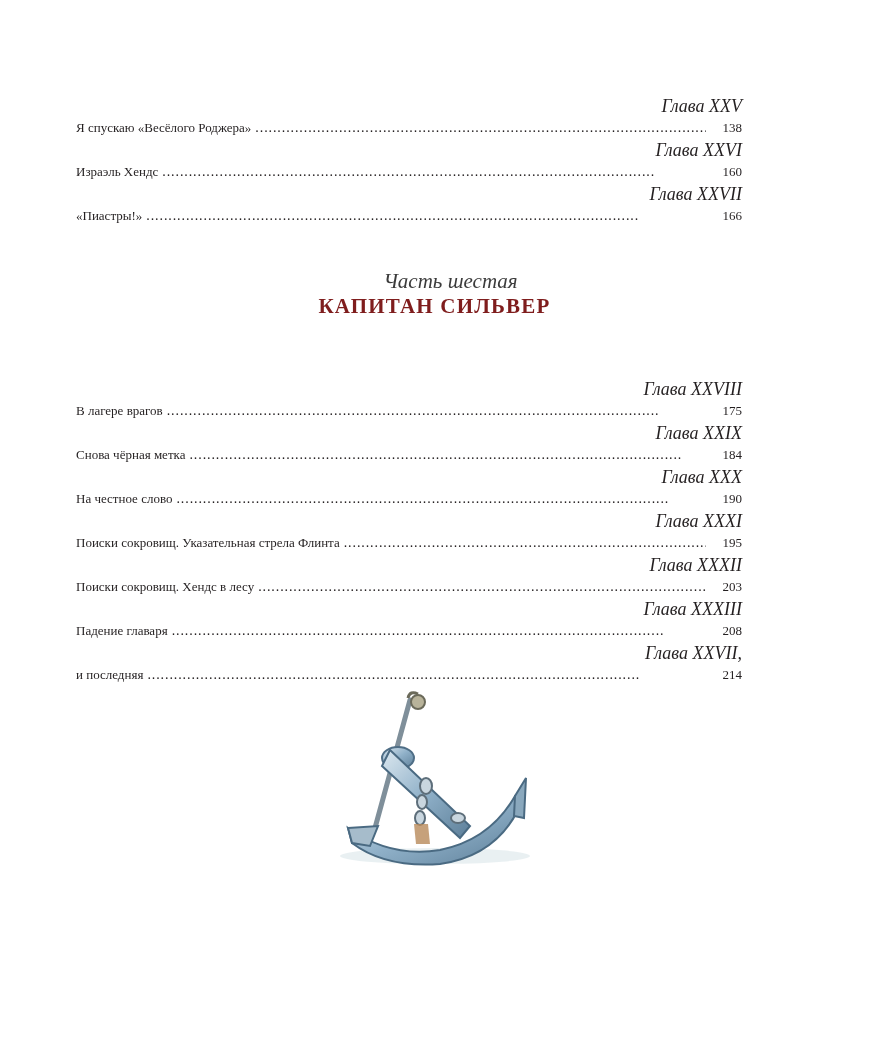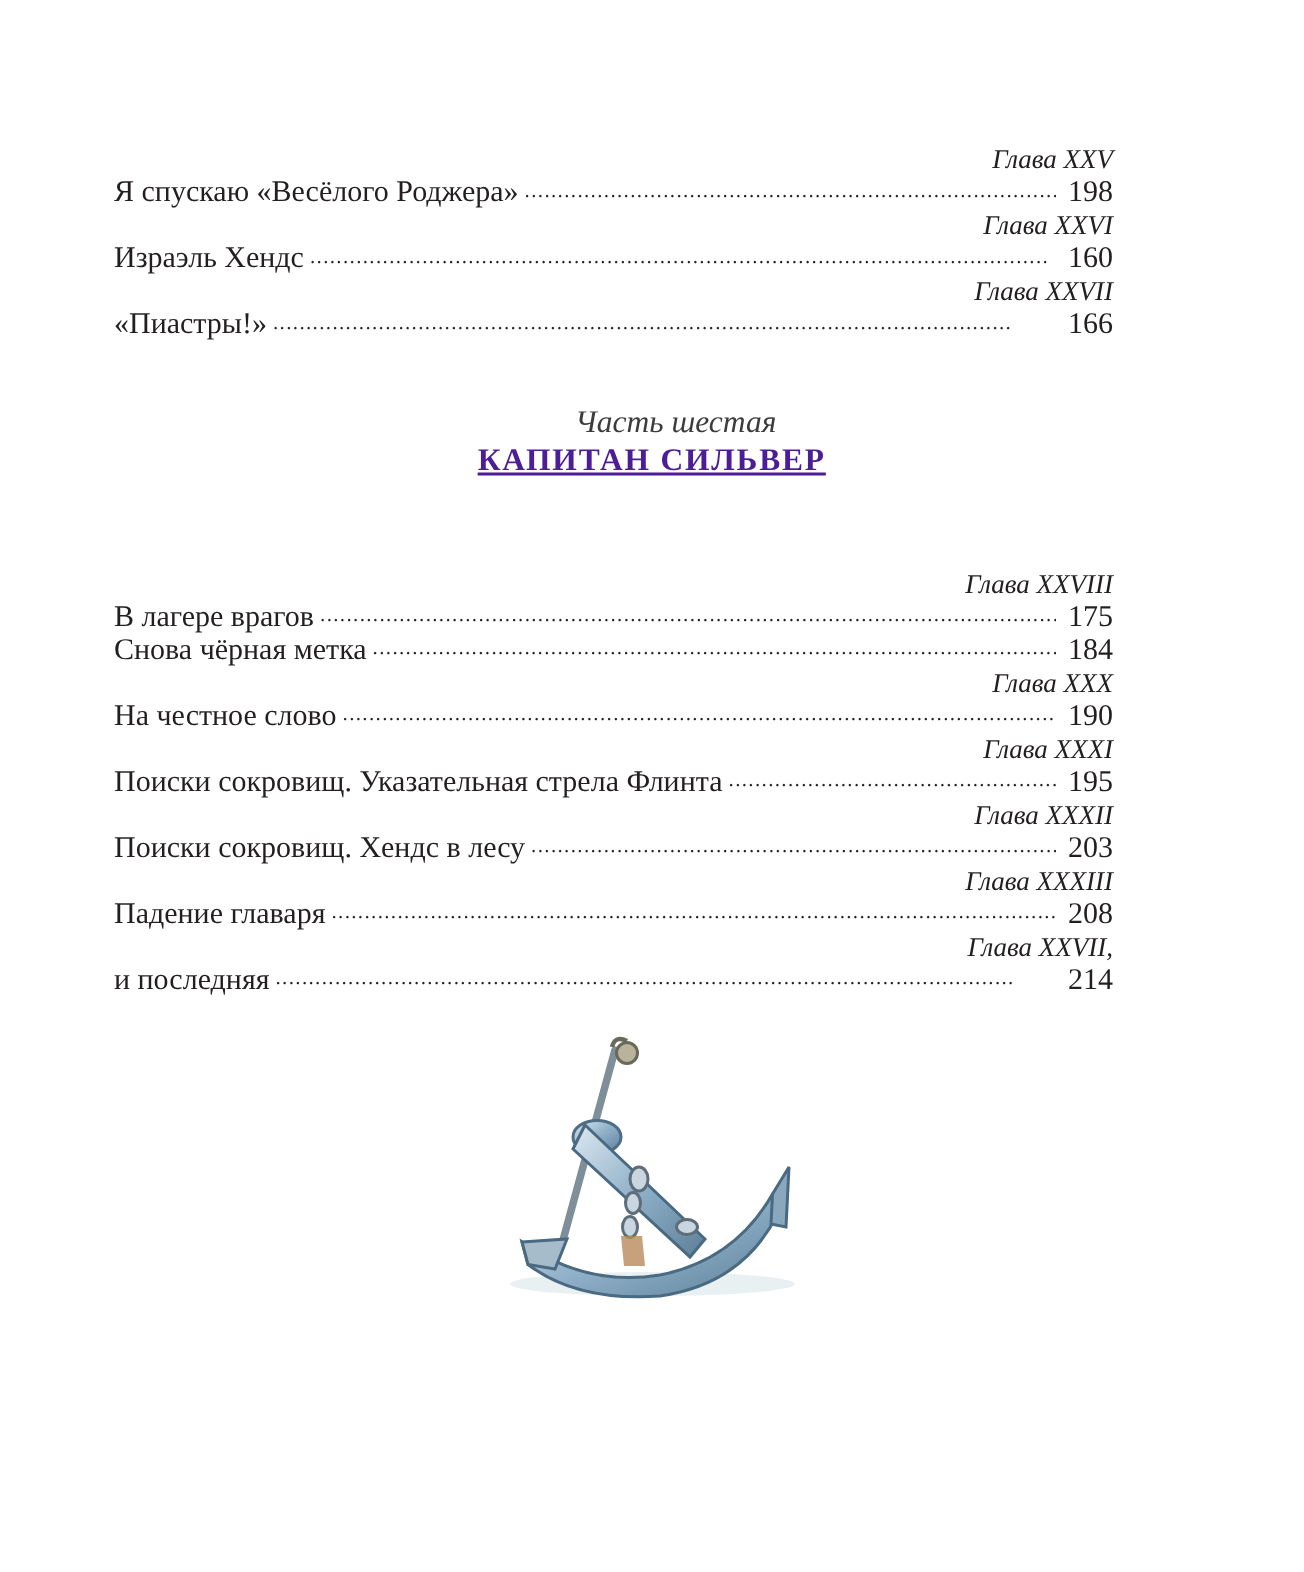--- a/index.html
+++ b/index.html
@@ -3,43 +3,43 @@
 <meta charset="utf-8">
 <style>
   html, body { margin: 0; padding: 0; background: #ffffff; }
   body { width: 869px; height: 1048px; position: relative; overflow: hidden;
          font-family: "DejaVu Serif", "Liberation Serif", serif; color: #231f20; }
   .toc { position: absolute; left: 76px; width: 666px; }
   .toc-entry { }
   .chapter-label { font-style: italic; font-size: 16.5px; line-height: 22px; height: 22px;
                    font-family: "Liberation Serif", "DejaVu Serif", serif; font-size: 18px; text-align: right; }
   .chapter-line { display: flex; align-items: flex-end; height: 22px; line-height: 22px;
-                  font-family: "Liberation Serif", serif; font-size: 20px; }
+                  font-family: "Liberation Serif", serif; font-size: 13px; }
   .chapter-title { white-space: nowrap; flex: 0 0 auto; padding-right: 4px; }
   .leader { flex: 1 1 auto; overflow: hidden; white-space: nowrap; letter-spacing: 1.2px;
             font-size: 14px; }
   .leader::after { content: ". . . . . . . . . . . . . . . . . . . . . . . . . . . . . . . . . . . . . . . . . . . . . . . . . . . . . . . . . . . . . . . . . . . . . . . . . . . . . . . . . . . . . . . . . . . . . . . . . . . . . . . . . . . . . . . ."; letter-spacing: -1.3px; }
   .page-num { flex: 0 0 auto; padding-left: 8px; text-align: right; min-width: 28px; }
   .part { position: absolute; left: 0; width: 869px; text-align: center; }
   .part-subtitle { font-style: italic; font-family: Liberation Serif, serif; font-size: 21px;
                    color: #3c3c3c; top: 269px; position: absolute; width: 100%; margin-left: 16px; }
   .part-title { font-weight: bold; font-family: "Liberation Serif", serif; font-size: 21px;
-                letter-spacing: 1.2px; color: #4c1d95; top: 294px; position: absolute; width: 100%; text-decoration: underline; }
+                letter-spacing: 1.2px; color: #7f1d1d; top: 294px; position: absolute; width: 100%; }
   .illustration { position: absolute; left: 330px; top: 678px; width: 210px; height: 200px; }
 </style>
 </head>
 <body>
 
 <div class="toc" style="top:95px;">
   <div class="toc-entry">
     <div class="chapter-label">Глава XXV</div>
     <div class="chapter-line">
       <span class="chapter-title">Я спускаю «Весёлого Роджера»</span>
       <span class="leader"></span>
-      <span class="page-num">198</span>
+      <span class="page-num">138</span>
     </div>
   </div>
   <div class="toc-entry">
     <div class="chapter-label">Глава XXVI</div>
     <div class="chapter-line">
       <span class="chapter-title">Израэль Хендс</span>
       <span class="leader"></span>
       <span class="page-num">160</span>
     </div>
   </div>
@@ -61,20 +61,21 @@
 <div class="toc" style="top:338px;margin-top:40px;">
   <div class="toc-entry">
     <div class="chapter-label">Глава XXVIII</div>
     <div class="chapter-line">
       <span class="chapter-title">В лагере врагов</span>
       <span class="leader"></span>
       <span class="page-num">175</span>
     </div>
   </div>
   <div class="toc-entry">
+    <div class="chapter-label">Глава XXIX</div>
     <div class="chapter-line">
       <span class="chapter-title">Снова чёрная метка</span>
       <span class="leader"></span>
       <span class="page-num">184</span>
     </div>
   </div>
   <div class="toc-entry">
     <div class="chapter-label">Глава XXX</div>
     <div class="chapter-line">
       <span class="chapter-title">На честное слово</span>

